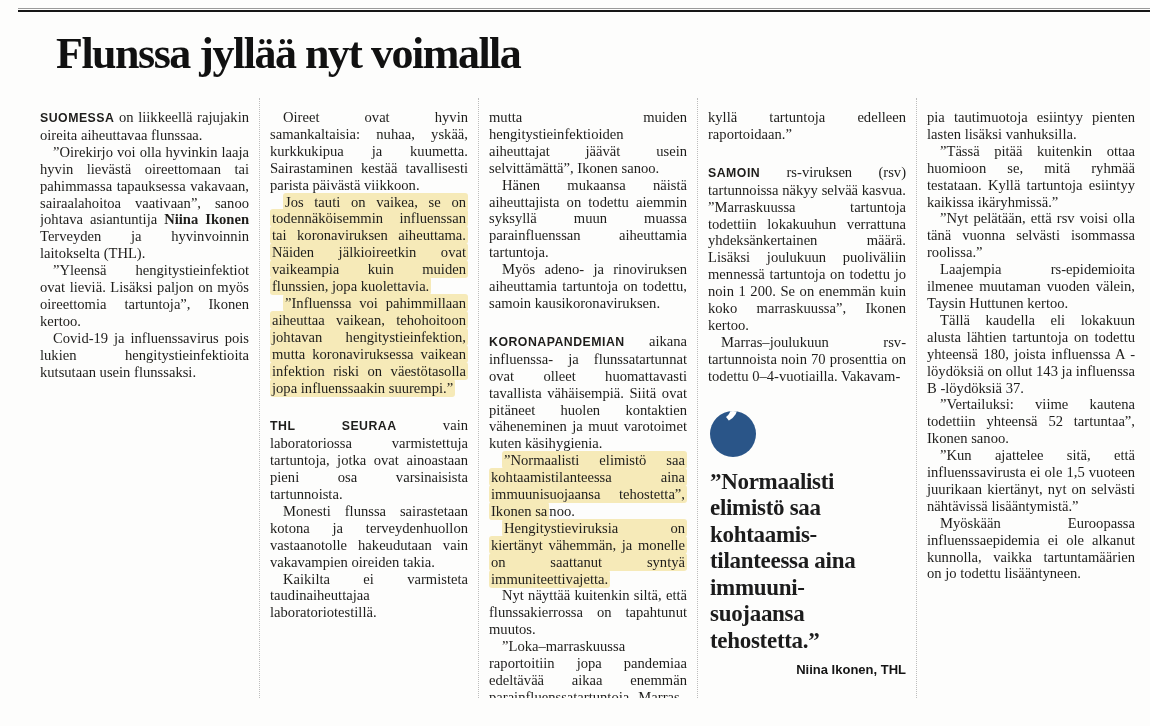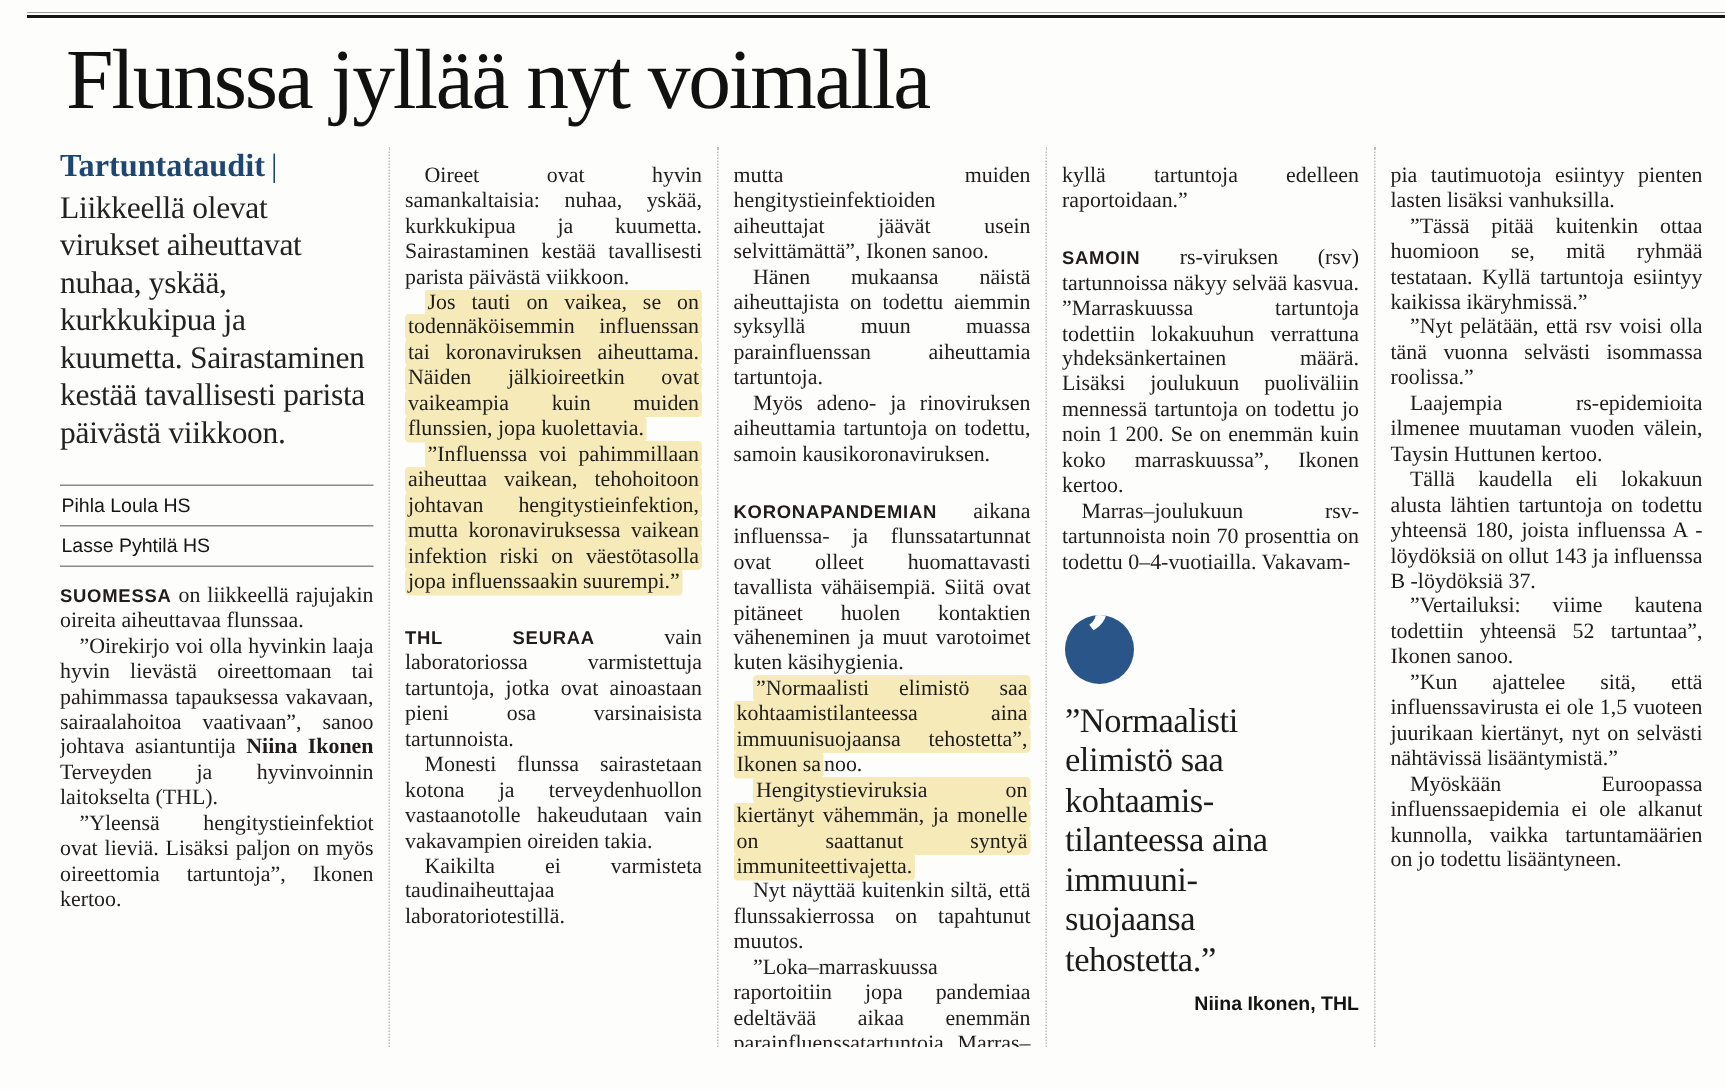--- a/index.html
+++ b/index.html
@@ -18,23 +18,23 @@
     color:var(--text);
     font-family:"Liberation Serif", serif;
   }
   .page{width:1150px;height:726px;padding:0 15px 0 40px;overflow:hidden;}
   .top-rule{
     height:4px;margin:8px -20px 0 -22px;
     background:linear-gradient(#9a9a9a 0 1px,#fdfdfc 1px 2px,#161616 2px 4px);
   }
   h1.headline{
     font-family:"Liberation Serif", serif;
-    font-weight:400;font-size:57px;line-height:56px;
+    font-weight:700;font-size:44px;line-height:56px;
     letter-spacing:-1.5px;color:#111;
-    margin:14px 0 16px 4px;
+    margin:14px 0 16px 16px;
   }
   .cols{display:grid;grid-template-columns:repeat(5,1fr);height:600px;overflow:hidden;}
   .col{padding:0 10px;overflow:hidden;}
   .col:first-child{padding-left:0;}
   .col:last-child{padding-right:0;}
   .col + .col{border-left:1px dotted var(--dotted);}
   
   .kicker-label{
     font-family:"Liberation Serif", serif;
     color:var(--accent-blue);font-weight:700;font-size:21.5px;
@@ -75,48 +75,41 @@
     width:46px;height:46px;border-radius:50%;
     background:var(--quote-circle);
     display:flex;align-items:center;justify-content:center;overflow:hidden;
   }
   .qcircle span{
     color:#fff;font-family:"DejaVu Serif", serif;font-weight:700;
     font-size:54px;line-height:0;position:relative;top:-8px;
   }
   .pullquote blockquote{
     font-size:23px;line-height:26.5px;letter-spacing:-0.3px;color:#1c1c1c;
-    white-space:pre-line;margin:12px 0 8px 0;
+    white-space:pre-line;margin:12px 0 8px 0;font-weight:bold;
   }
   .pullquote figcaption{
     font-family:"Liberation Sans", sans-serif;
     font-weight:700;font-size:13px;color:#141414;text-align:right;
   }
 </style>
 </head>
 <body>
 
 <div class="page">
   <div class="top-rule"></div>
   <h1 class="headline">Flunssa jyllää nyt voimalla</h1>
 
   <div class="cols">
     <div class="col">
-      <div class="kicker">
-        <span class="kicker-label">Tartuntataudit</span><span class="kicker-sep">|</span>
-        <span class="kicker-text">Liikkeellä olevat virukset aiheuttavat nuhaa, yskää, kurkkukipua ja kuumetta. Sairastaminen kestää tavallisesti parista päivästä viikkoon.</span>
-      </div>
-      <div class="bylines">
-        <div class="byline">Pihla Loula HS</div>
-        <div class="byline">Lasse Pyhtilä HS</div>
-      </div>
       <div class="body">
           <p><span class="lead">SUOMESSA</span> on liikkeellä rajujakin oireita aiheuttavaa flunssaa.</p>
           <p class="ind"><span>”Oirekirjo voi olla hyvinkin laaja hyvin lievästä oireettomaan tai pahimmassa tapauksessa vakavaan, sairaalahoitoa vaativaan”, sanoo johtava asiantuntija </span><span class="b">Niina Ikonen</span><span> Terveyden ja hyvinvoinnin laitokselta (THL).</span></p>
           <p class="ind">”Yleensä hengitystieinfektiot ovat lieviä. Lisäksi paljon on myös oireettomia tartuntoja”, Ikonen kertoo.</p>
+          <p class="ind">Covid-19 ja influenssavirus pois lukien hengitystieinfektioita kutsutaan usein flunssaksi.</p>
         </div>
     </div>
     <div class="col">
         <div class="body">
           <p class="ind">Oireet ovat hyvin samankaltaisia: nuhaa, yskää, kurkkukipua ja kuumetta. Sairastaminen kestää tavallisesti parista päivästä viikkoon.</p>
           <p class="ind"><mark>Jos tauti on vaikea, se on todennäköisemmin influenssan tai koronaviruksen aiheuttama. Näiden jälkioireetkin ovat vaikeampia kuin muiden flunssien, jopa kuolettavia.</mark></p>
           <p class="ind"><mark>”Influenssa voi pahimmillaan aiheuttaa vaikean, tehohoitoon johtavan hengitystieinfektion, mutta koronaviruksessa vaikean infektion riski on väestötasolla jopa influenssaakin suurempi.”</mark></p>
           <p class="sec"><span class="lead">THL SEURAA</span> vain laboratoriossa varmistettuja tartuntoja, jotka ovat ainoastaan pieni osa varsinaisista tartunnoista.</p>
           <p class="ind">Monesti flunssa sairastetaan kotona ja terveydenhuollon vastaanotolle hakeudutaan vain vakavampien oireiden takia.</p>
           <p class="ind">Kaikilta ei varmisteta taudinaiheuttajaa laboratoriotestillä.</p>

